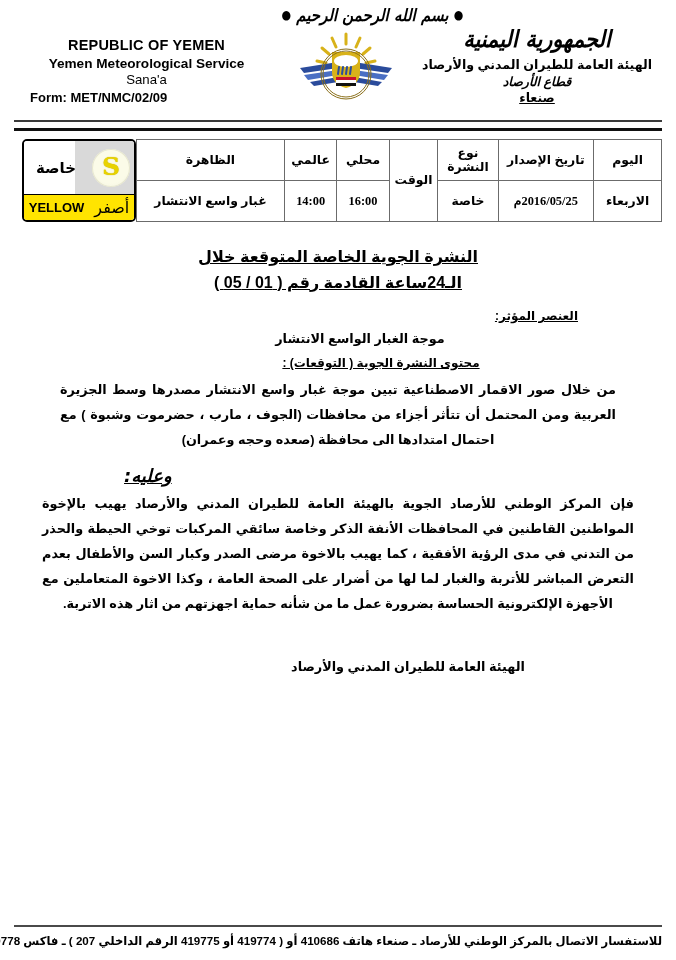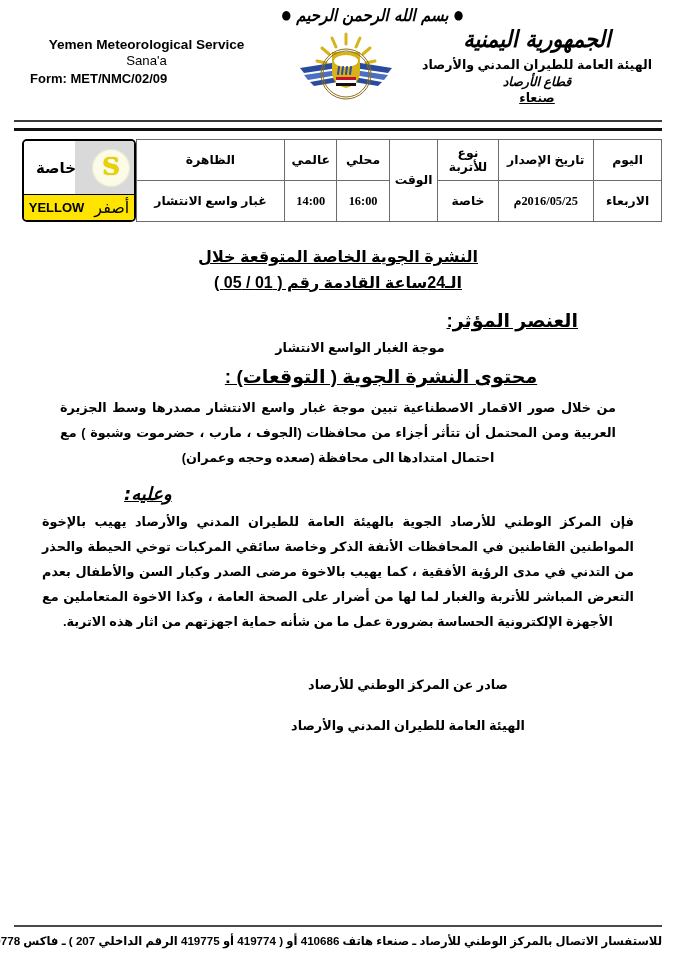--- a/index.html
+++ b/index.html
@@ -183,21 +183,21 @@
   .content { direction: rtl; margin-top: 22px; }
   .title-block { text-align: center; margin-bottom: 14px; }
   .title-block .t {
     font-size: 16px;
     font-weight: bold;
     text-decoration: underline;
     display: inline-block;
     line-height: 1.6;
   }
   .sec-head {
-    font-size: 19px;
+    font-size: 12px;
     font-weight: bold;
     text-decoration: underline;
     text-align: center;
     margin: 10px 0 8px 0;
     padding-left: 28px;
   }
   .sec-head.right { text-align: right; padding-right: 84px; padding-left: 0; }
   .sec-head.center2 { text-align: center; padding-left: 86px; }
   .sub-line {
     text-align: center;
@@ -258,20 +258,21 @@
   }
 </style>
 </head>
 <body>
 
 <div class="page">
 
   <div class="header">
 
     <div class="hdr-en">
+      <div class="l1">REPUBLIC OF  YEMEN</div>
       <div class="l3">Yemen Meteorological Service</div>
       <div class="l4">Sana'a</div>
       <div class="l5">Form: MET/NMC/02/09</div>
     </div>
 
     <div class="hdr-logo">
       <div class="basmala">
         <span class="dot">●</span>
         <span>بسم الله الرحمن الرحيم</span>
         <span class="dot">●</span>
@@ -329,21 +330,21 @@
 
   <div class="rule-thick"></div>
 
   <div class="tbl-wrap">
 
     <table class="bulletin">
       <tbody>
         <tr>
           <td class="hd c-day">اليوم</td>
           <td class="hd c-date">تاريخ الإصدار</td>
-          <td class="hd c-type">نوع للأتربة</td>
+          <td class="hd c-type">نوع النشرة</td>
           <td class="hd c-time" rowspan="2">الوقت</td>
           <td class="hd c-loc">محلي</td>
           <td class="hd c-glob">عالمي</td>
           <td class="hd c-phen">الظاهرة</td>
         </tr>
         <tr>
           <td>الاربعاء</td>
           <td class="num">2016/05/25م</td>
           <td>خاصة</td>
           <td class="num">16:00</td>
@@ -379,21 +380,20 @@
     <div class="sec-head right">العنصر المؤثر:</div>
     <div class="sub-line">موجة الغبار الواسع الانتشار</div>
 
     <div class="sec-head center2">محتوى النشرة الجوية ( التوقعات) :</div>
     <p class="para">من خلال  صور الاقمار الاصطناعية تبين موجة غبار واسع الانتشار مصدرها وسط الجزيرة العربية ومن المحتمل أن تتأثر أجزاء من محافظات (الجوف ، مارب ، حضرموت وشبوة ) مع احتمال امتدادها الى محافظة (صعده وحجه وعمران)</p>
 
     <div class="waallaihi">وعليه:</div>
     <p class="para wide">فإن المركز الوطني للأرصاد الجوية بالهيئة العامة للطيران المدني والأرصاد يهيب بالإخوة المواطنين القاطنين في المحافظات الأنفة الذكر وخاصة سائقي المركبات توخي الحيطة والحذر من التدني في مدى الرؤية الأفقية ، كما يهيب بالاخوة مرضى الصدر وكبار السن والأطفال بعدم التعرض المباشر للأتربة والغبار لما لها من أضرار على الصحة العامة ،  وكذا الاخوة المتعاملين مع الأجهزة الإلكترونية الحساسة بضرورة عمل ما من شأنه حماية اجهزتهم من اثار هذه الاتربة.</p>
 
     <div class="sign">
-      <div>صادر عن المركز الوطني للأرصاد</div>
       <div>الهيئة العامة للطيران المدني والأرصاد</div>
     </div>
   </div>
 
   <div class="footer">
     <div class="rule"></div>
     <div class="txt">للاستفسار الاتصال بالمركز الوطني للأرصاد ـ صنعاء هاتف  410686 أو ( 419774 أو 419775 الرقم الداخلي 207 ) ـ فاكس 419778</div>
   </div>
 
 </div>

